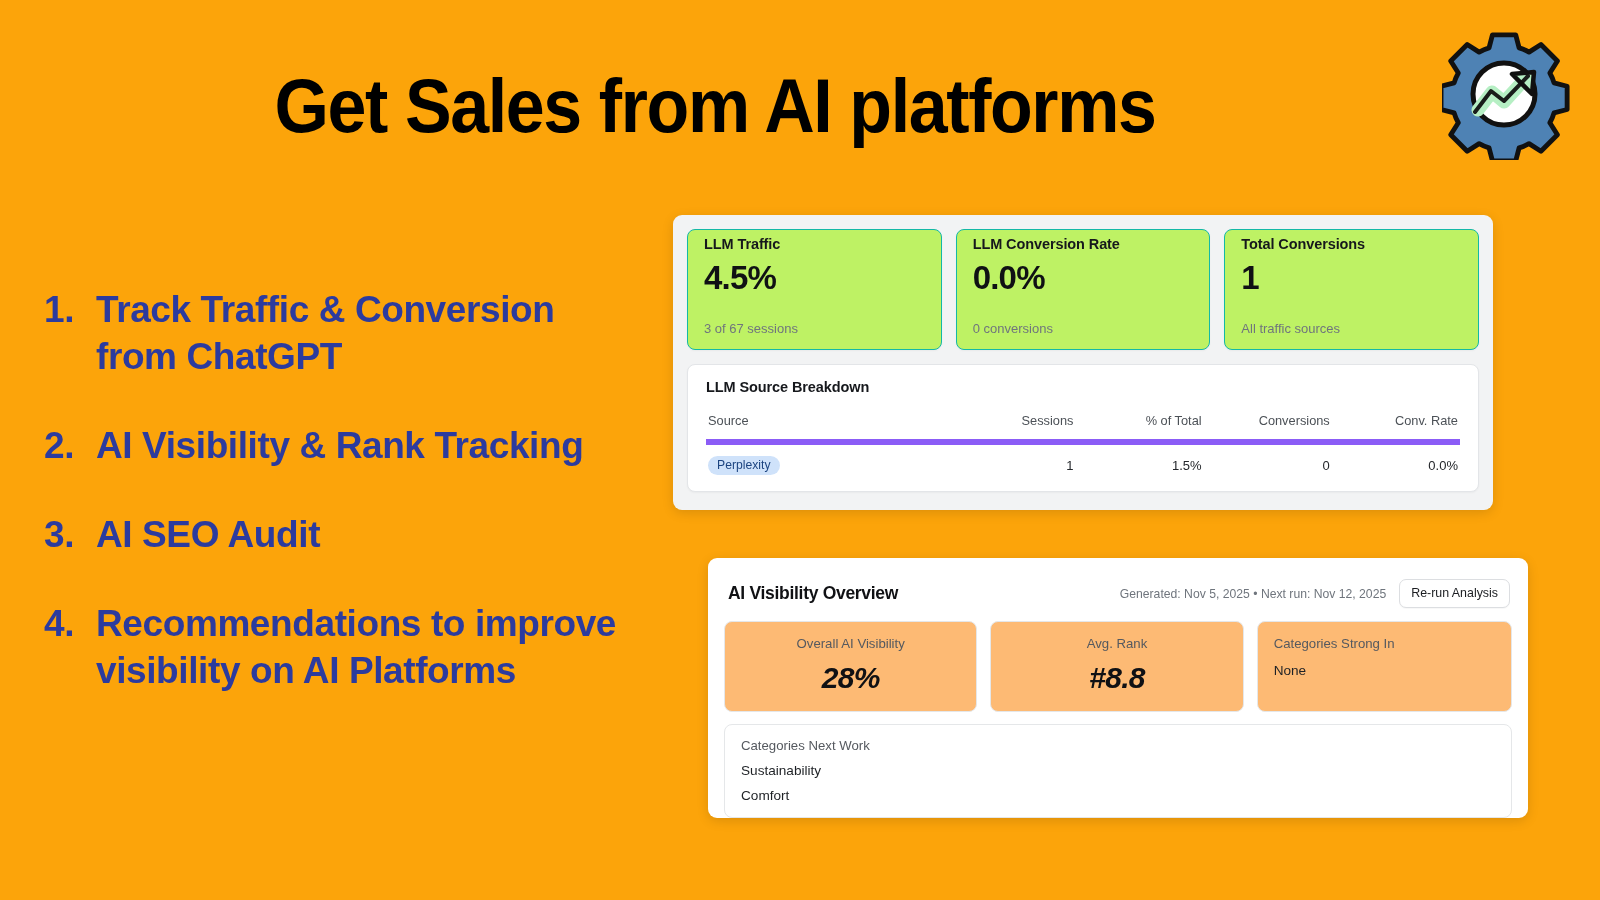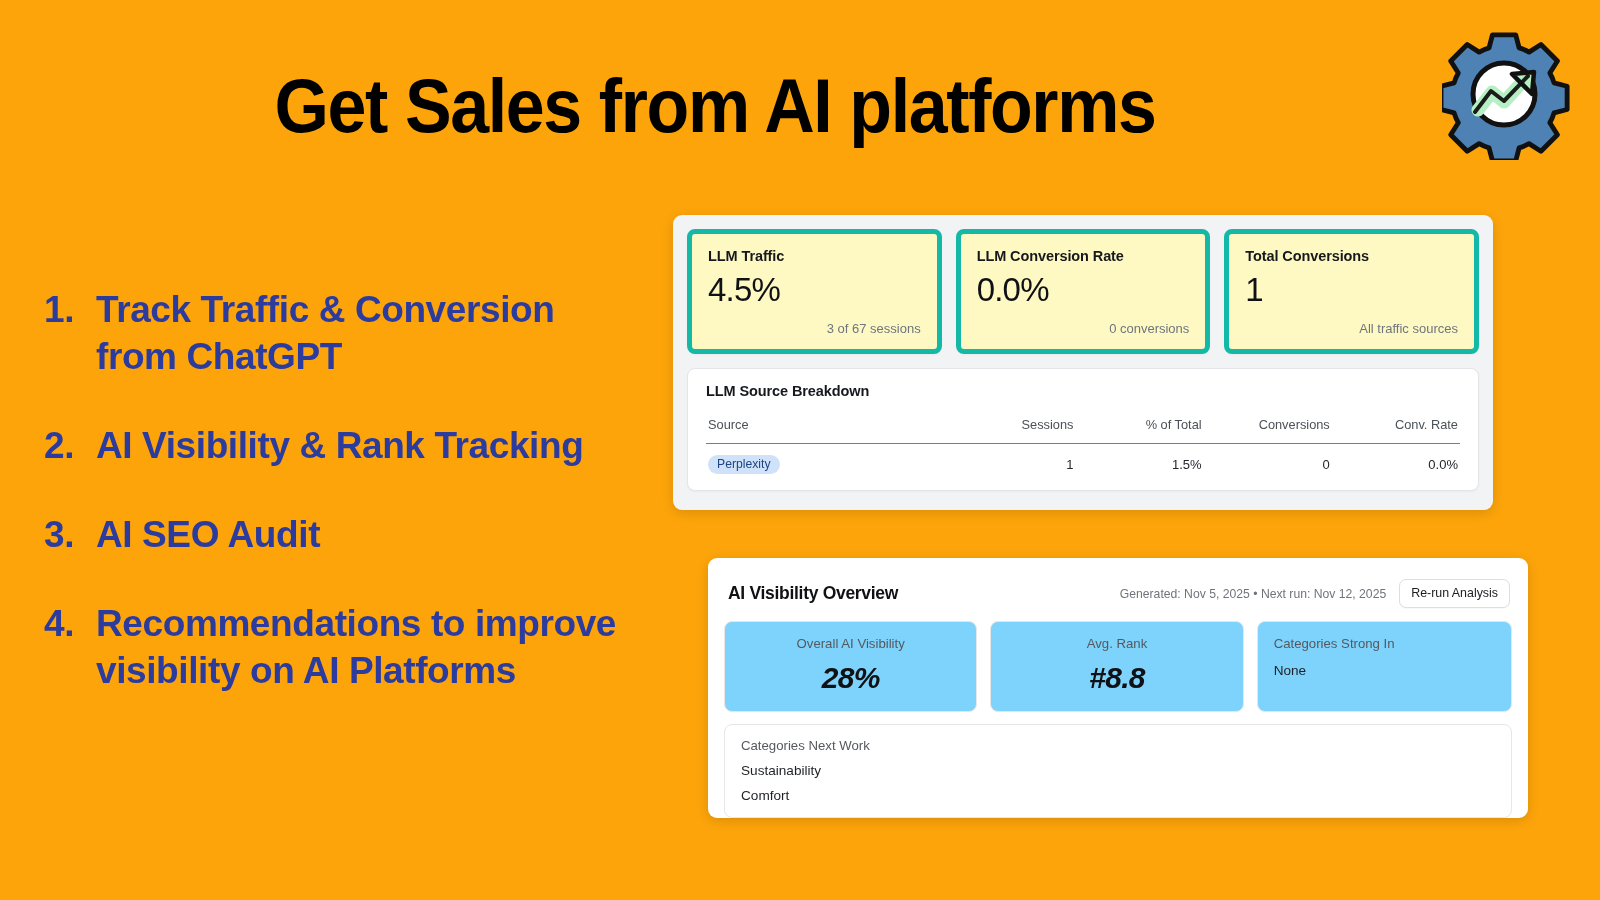--- a/index.html
+++ b/index.html
@@ -90,45 +90,44 @@
     padding: 16px 16px 14px 16px;
   }
 
   
   #stat-cards {
     display: flex;
     gap: 14px;
   }
   .stat-card {
     flex: 1;
-    background: #fef9c3;
-    border: 5px solid #14b8a6;
+    background: #bef264;
+    border: 1px solid #14b8a6;
     border-radius: 8px;
-    padding: 14px 16px 13px 16px;
+    padding: 6px 16px 13px 16px;
     box-shadow: 0 1px 2px rgba(0,0,0,0.04);
   }
   .stat-card-label {
     font-size: 14.5px;
     font-weight: 700;
     color: #16181C;
     letter-spacing: -0.1px;
   }
   .stat-card-value {
     font-size: 33px;
-    font-weight: 400;
+    font-weight: 700;
     color: #101114;
     margin-top: 7px;
     letter-spacing: -0.8px;
     line-height: 38px;
   }
   .stat-card-sub {
     font-size: 13px;
     color: #6F757D;
-    margin-top: 12px;
-    text-align: right;
+    margin-top: 24px;
   }
 
   
   #breakdown-card {
     background: #FFFFFF;
     border: 1px solid #E3E5E8;
     border-radius: 8px;
     margin-top: 14px;
     padding: 14px 18px 6px 18px;
     box-shadow: 0 1px 2px rgba(0,0,0,0.04);
@@ -142,21 +141,21 @@
   table.data-table {
     width: 100%;
     border-collapse: collapse;
     margin-top: 14px;
   }
   table.data-table th {
     font-size: 12.8px;
     font-weight: 400;
     color: #4C5157;
     padding: 4px 2px 11px 2px;
-    border-bottom: 1px solid #8b5cf6;
+    border-bottom: 6px solid #8b5cf6;
   }
   table.data-table td {
     font-size: 13px;
     color: #24272B;
     padding: 11px 2px 10px 2px;
     border-bottom: 1px solid #F1F2F3;
   }
   table.data-table tbody tr:last-child td { border-bottom: none; }
   .col-source  { text-align: left;  width: 32%; }
   .col-num     { text-align: right; width: 17%; }
@@ -207,21 +206,21 @@
     white-space: nowrap;
     box-shadow: 0 1px 1px rgba(0,0,0,0.03);
   }
 
   #vis-cards {
     display: flex;
     gap: 13px;
     margin-top: 13px;
   }
   .vis-card {
-    background: #7dd3fc;
+    background: #fdba74;
     border: 1px solid #E5E7E9;
     border-radius: 8px;
     padding: 14px 14px 16px 14px;
   }
   .vis-card-centered { flex: 1; text-align: center; }
   .vis-card-left     { flex: 1; text-align: left; padding-left: 16px; }
   .vis-label {
     font-size: 13.2px;
     color: #55595F;
   }

